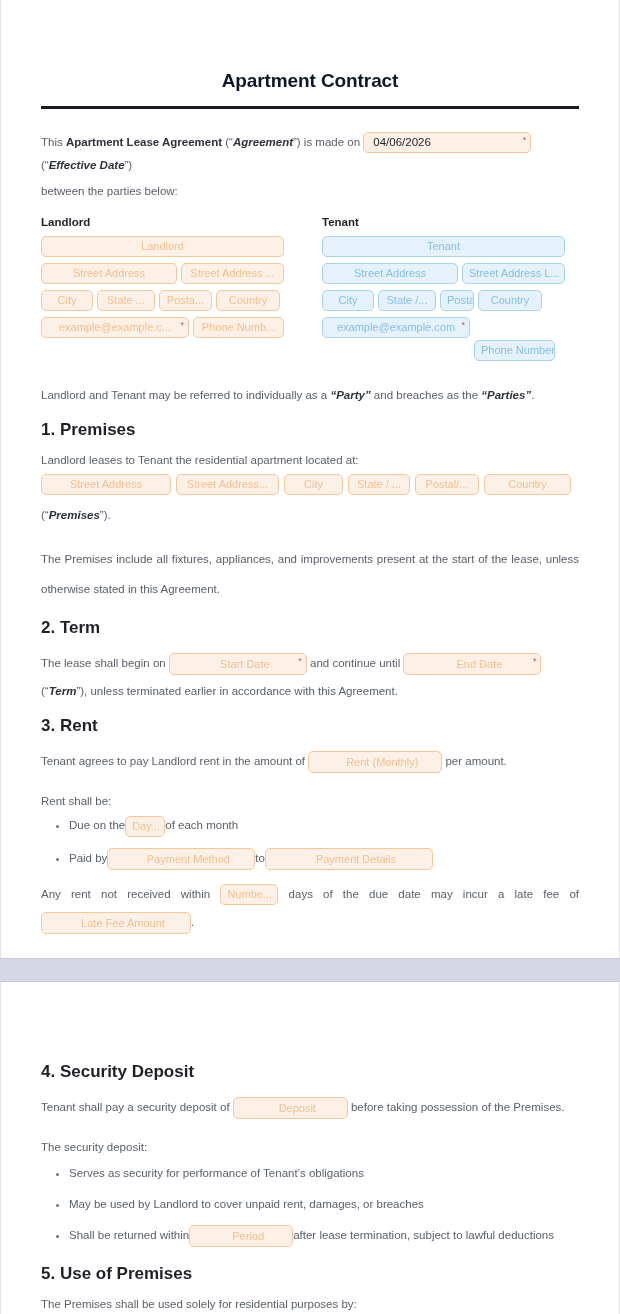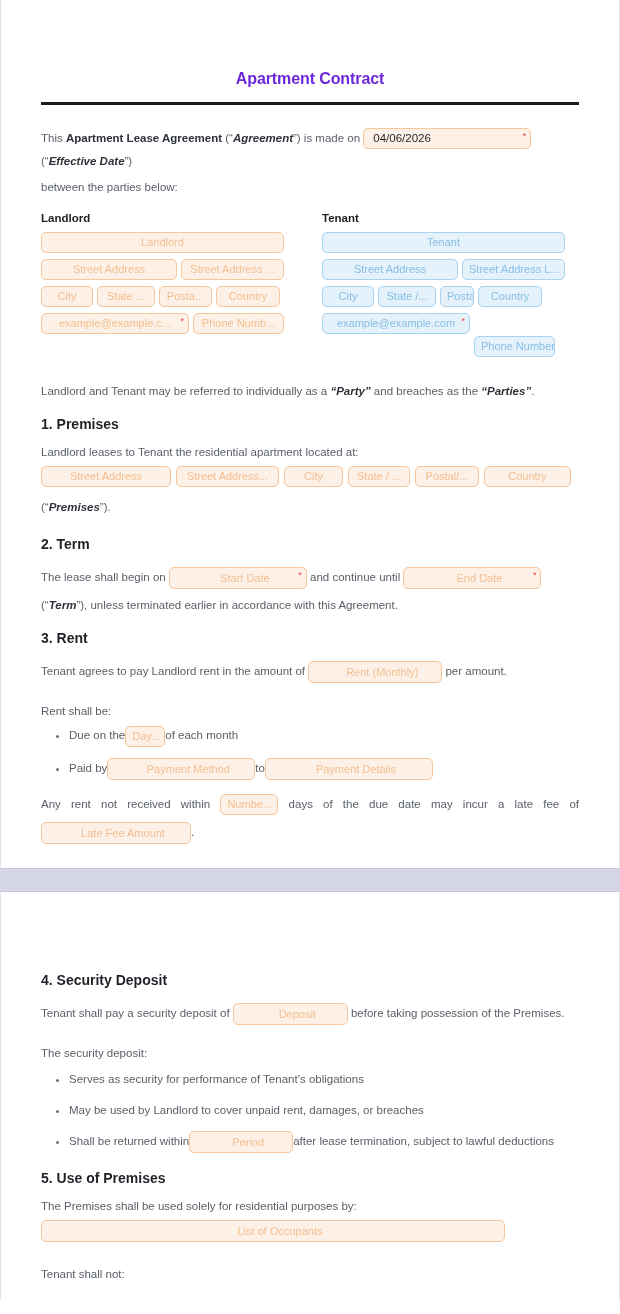--- a/index.html
+++ b/index.html
@@ -32,23 +32,23 @@
   .page-gap {
     height: 22px;
     background: #d6d7e6;
     border-top: 1px solid #c8c9da;
     border-bottom: 1px solid #c8c9da;
     width: 620px;
   }
 
   .doc-title {
     text-align: center;
-    font-size: 16px;
+    font-size: 19px;
     font-weight: bold;
-    color: #6d28d9;
+    color: #0f172a;
     letter-spacing: -0.1px;
     margin: 0 0 14px 0;
   }
   .title-rule {
     height: 3px;
     background: #1b1c22;
     margin: 0 0 22px 0;
   }
 
   p.body-text {
@@ -56,21 +56,21 @@
     line-height: 30px;
     margin: 0 0 12px 0;
     color: #5a6069;
   }
   p.tight { margin-bottom: 4px; line-height: 22px; }
   p.justify { text-align: justify; }
   .strong { font-weight: bold; color: #2d3139; }
   .bi { font-weight: bold; font-style: italic; color: #2d3139; }
 
   h3.section-head {
-    font-size: 14px;
+    font-size: 17px;
     font-weight: bold;
     color: #1f2127;
     margin: 14px 0 10px 0;
   }
 
   
   .field {
     display: inline-block;
     vertical-align: middle;
     box-sizing: border-box;
@@ -215,20 +215,21 @@
       <span class="field orange" style="width:103px;">Street Address...</span>
       <span class="field orange" style="width:59px;">City</span>
       <span class="field orange" style="width:62px;">State / ...</span>
       <span class="field orange" style="width:64px;">Postal/...</span>
       <span class="field orange" style="width:87px;">Country</span>
     </div>
     <p class="body-text tight" style="margin-bottom:18px;">
       <span>(“</span><span class="bi">Premises</span><span>”).</span>
     </p>
 
+    <p class="body-text justify" style="margin-bottom:6px;">The Premises include all fixtures, appliances, and improvements present at the start of the lease, unless otherwise stated in this Agreement.</p>
 
     <h3 class="section-head">2. Term</h3>
 
     <p class="body-text justify" style="margin-bottom:2px;">
       <span>The lease shall begin on</span>
       <span class="field orange tall" style="width:138px;"><span>Start Date</span><span class="req">*</span></span>
       <span>and continue until</span>
       <span class="field orange tall" style="width:138px;"><span>End Date</span><span class="req">*</span></span>
     </p>
     <p class="body-text tight" style="margin-bottom:10px;">

